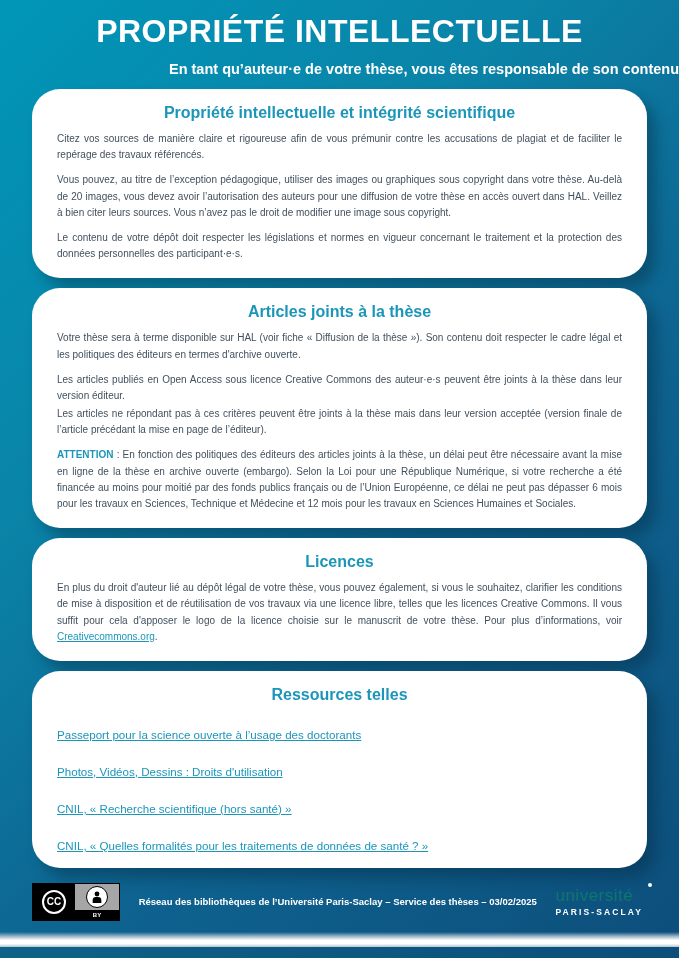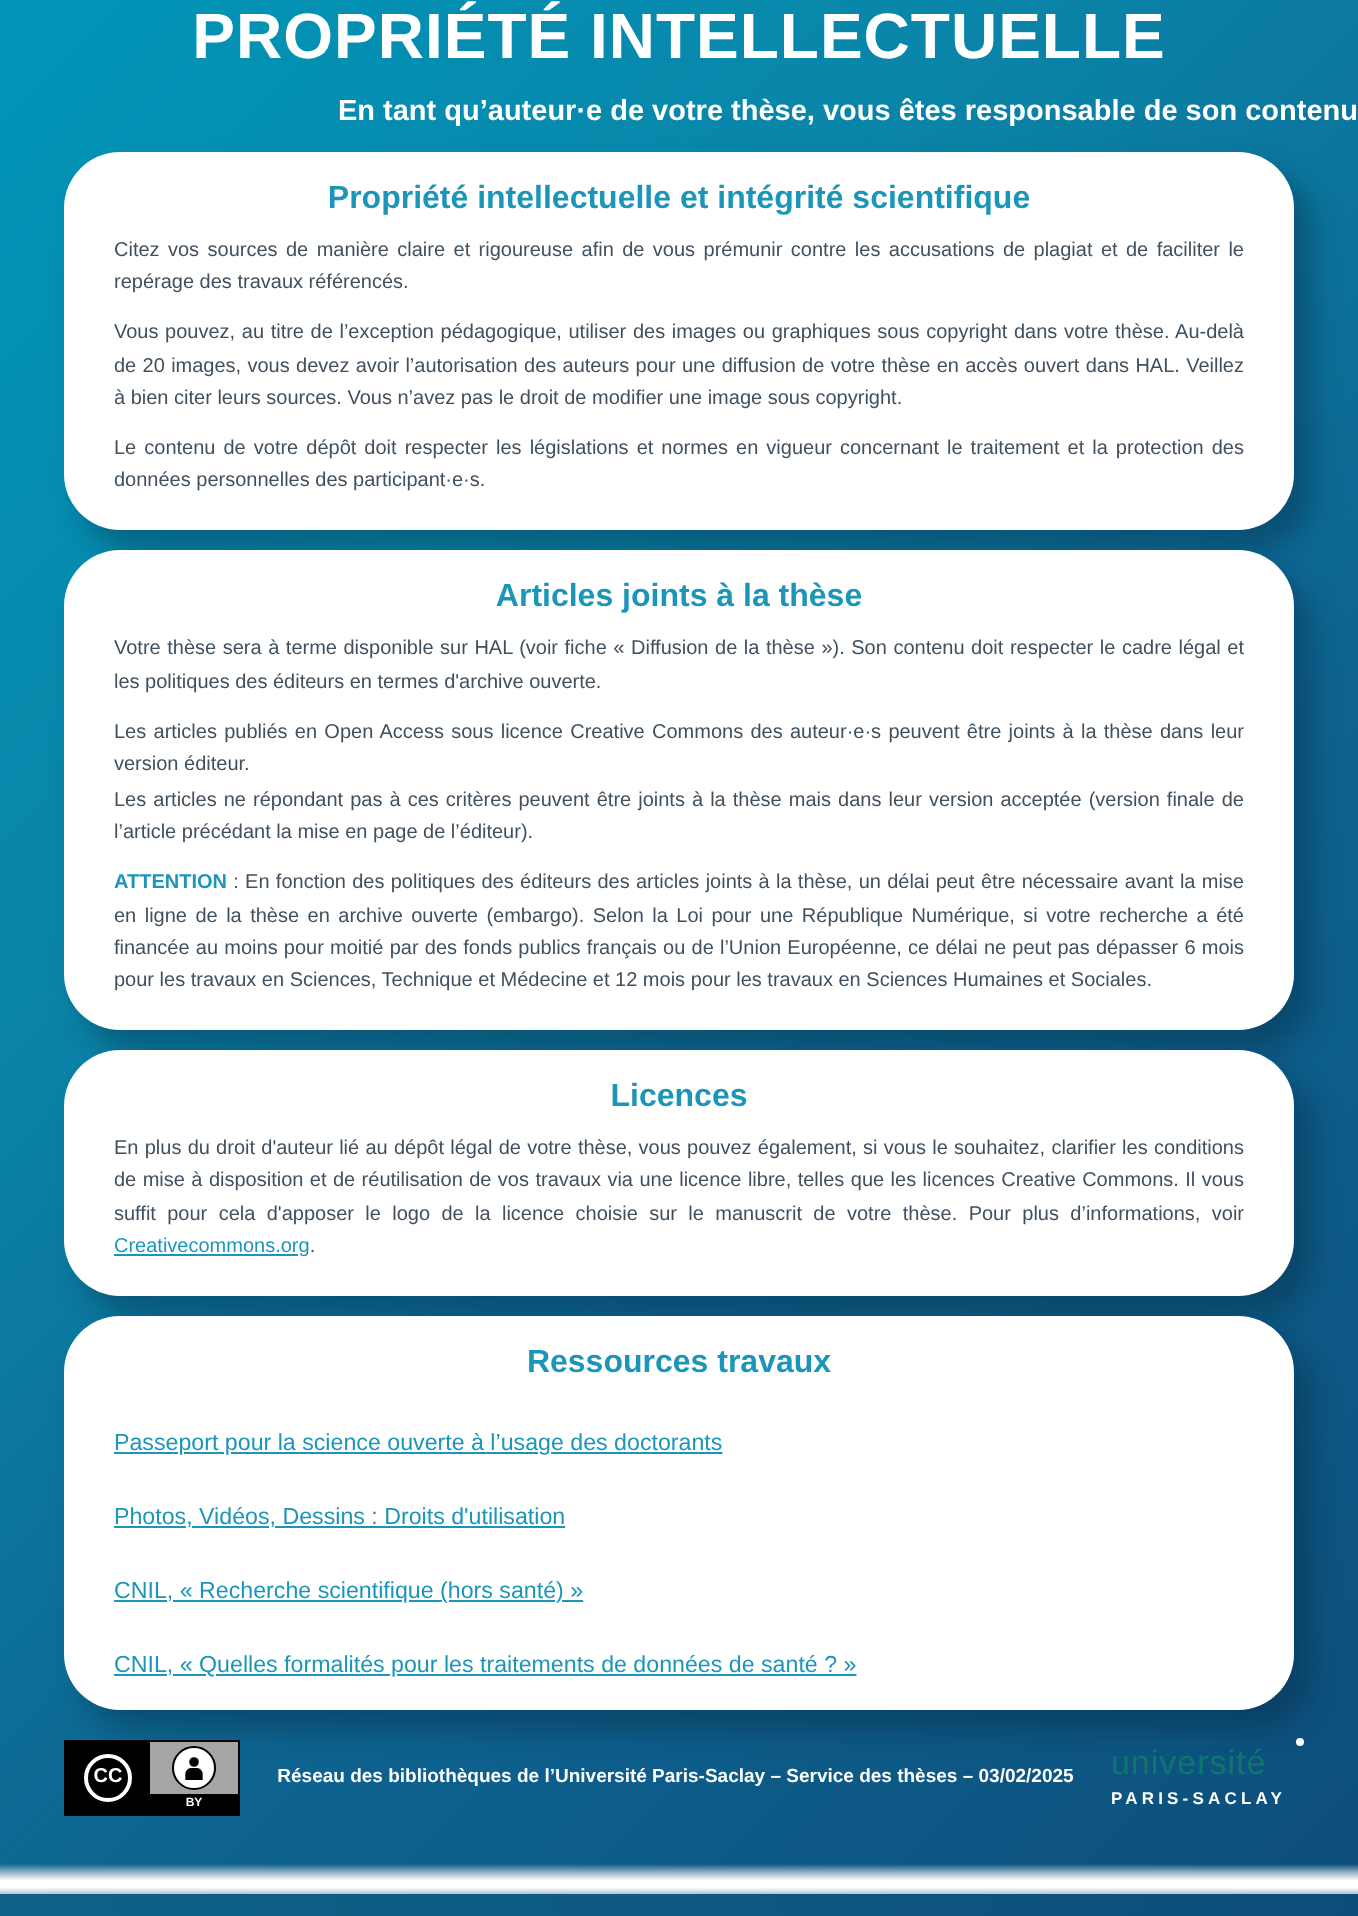--- a/index.html
+++ b/index.html
@@ -6,21 +6,21 @@
   html, body { width: 679px; }
   body {
     position: relative;
     width: 679px;
     height: 958px;
     overflow: hidden;
     font-family: "Liberation Sans", sans-serif;
     background: linear-gradient(135deg, #0096B8 0%, #0A84A8 32%, #0E6390 62%, #0D4E7B 100%);
   }
   
-  .header { text-align: center; }
+  .header { text-align: center; padding-top: 13px; }
   .header h1 {
     color: #FFFFFF;
     font-size: 32px;
     font-weight: 700;
     letter-spacing: 0.5px;
   }
   .header .subtitle {
     margin-top: 11px;
     color: #FFFFFF;
     font-size: 14.5px;
@@ -191,21 +191,21 @@
     <p class="tight">Les articles ne répondant pas à ces critères peuvent être joints à la thèse mais dans leur version acceptée (version finale de l’article précédant la mise en page de l’éditeur).</p>
     <p><span class="attn-label">ATTENTION</span><span> : En fonction des politiques des éditeurs des articles joints à la thèse, un délai peut être nécessaire avant la mise en ligne de la thèse en archive ouverte (embargo). Selon la Loi pour une République Numérique, si votre recherche a été financée au moins pour moitié par des fonds publics français ou de l’Union Européenne, ce délai ne peut pas dépasser 6 mois pour les travaux en Sciences, Technique et Médecine et 12 mois pour les travaux en Sciences Humaines et Sociales.</span></p>
   </div>
 
   <div class="card">
     <h2>Licences</h2>
     <p><span>En plus du droit d'auteur lié au dépôt légal de votre thèse, vous pouvez également, si vous le souhaitez, clarifier les conditions de mise à disposition et de réutilisation de vos travaux via une licence libre, telles que les licences Creative Commons. Il vous suffit pour cela d'apposer le logo de la licence choisie sur le manuscrit de votre thèse. Pour plus d’informations, voir </span><a href="#" class="inline-link">Creativecommons.org</a><span>.</span></p>
   </div>
 
   <div class="card">
-    <h2>Ressources travaux</h2>
+    <h2>Ressources telles</h2>
     <div class="res-list">
       <a href="#" class="res-link">Passeport pour la science ouverte à l’usage des doctorants</a>
       <a href="#" class="res-link">Photos, Vidéos, Dessins : Droits d'utilisation</a>
       <a href="#" class="res-link">CNIL, « Recherche scientifique (hors santé) »</a>
       <a href="#" class="res-link">CNIL, « Quelles formalités pour les traitements de données de santé ? »</a>
     </div>
   </div>
 
 </div>
 

